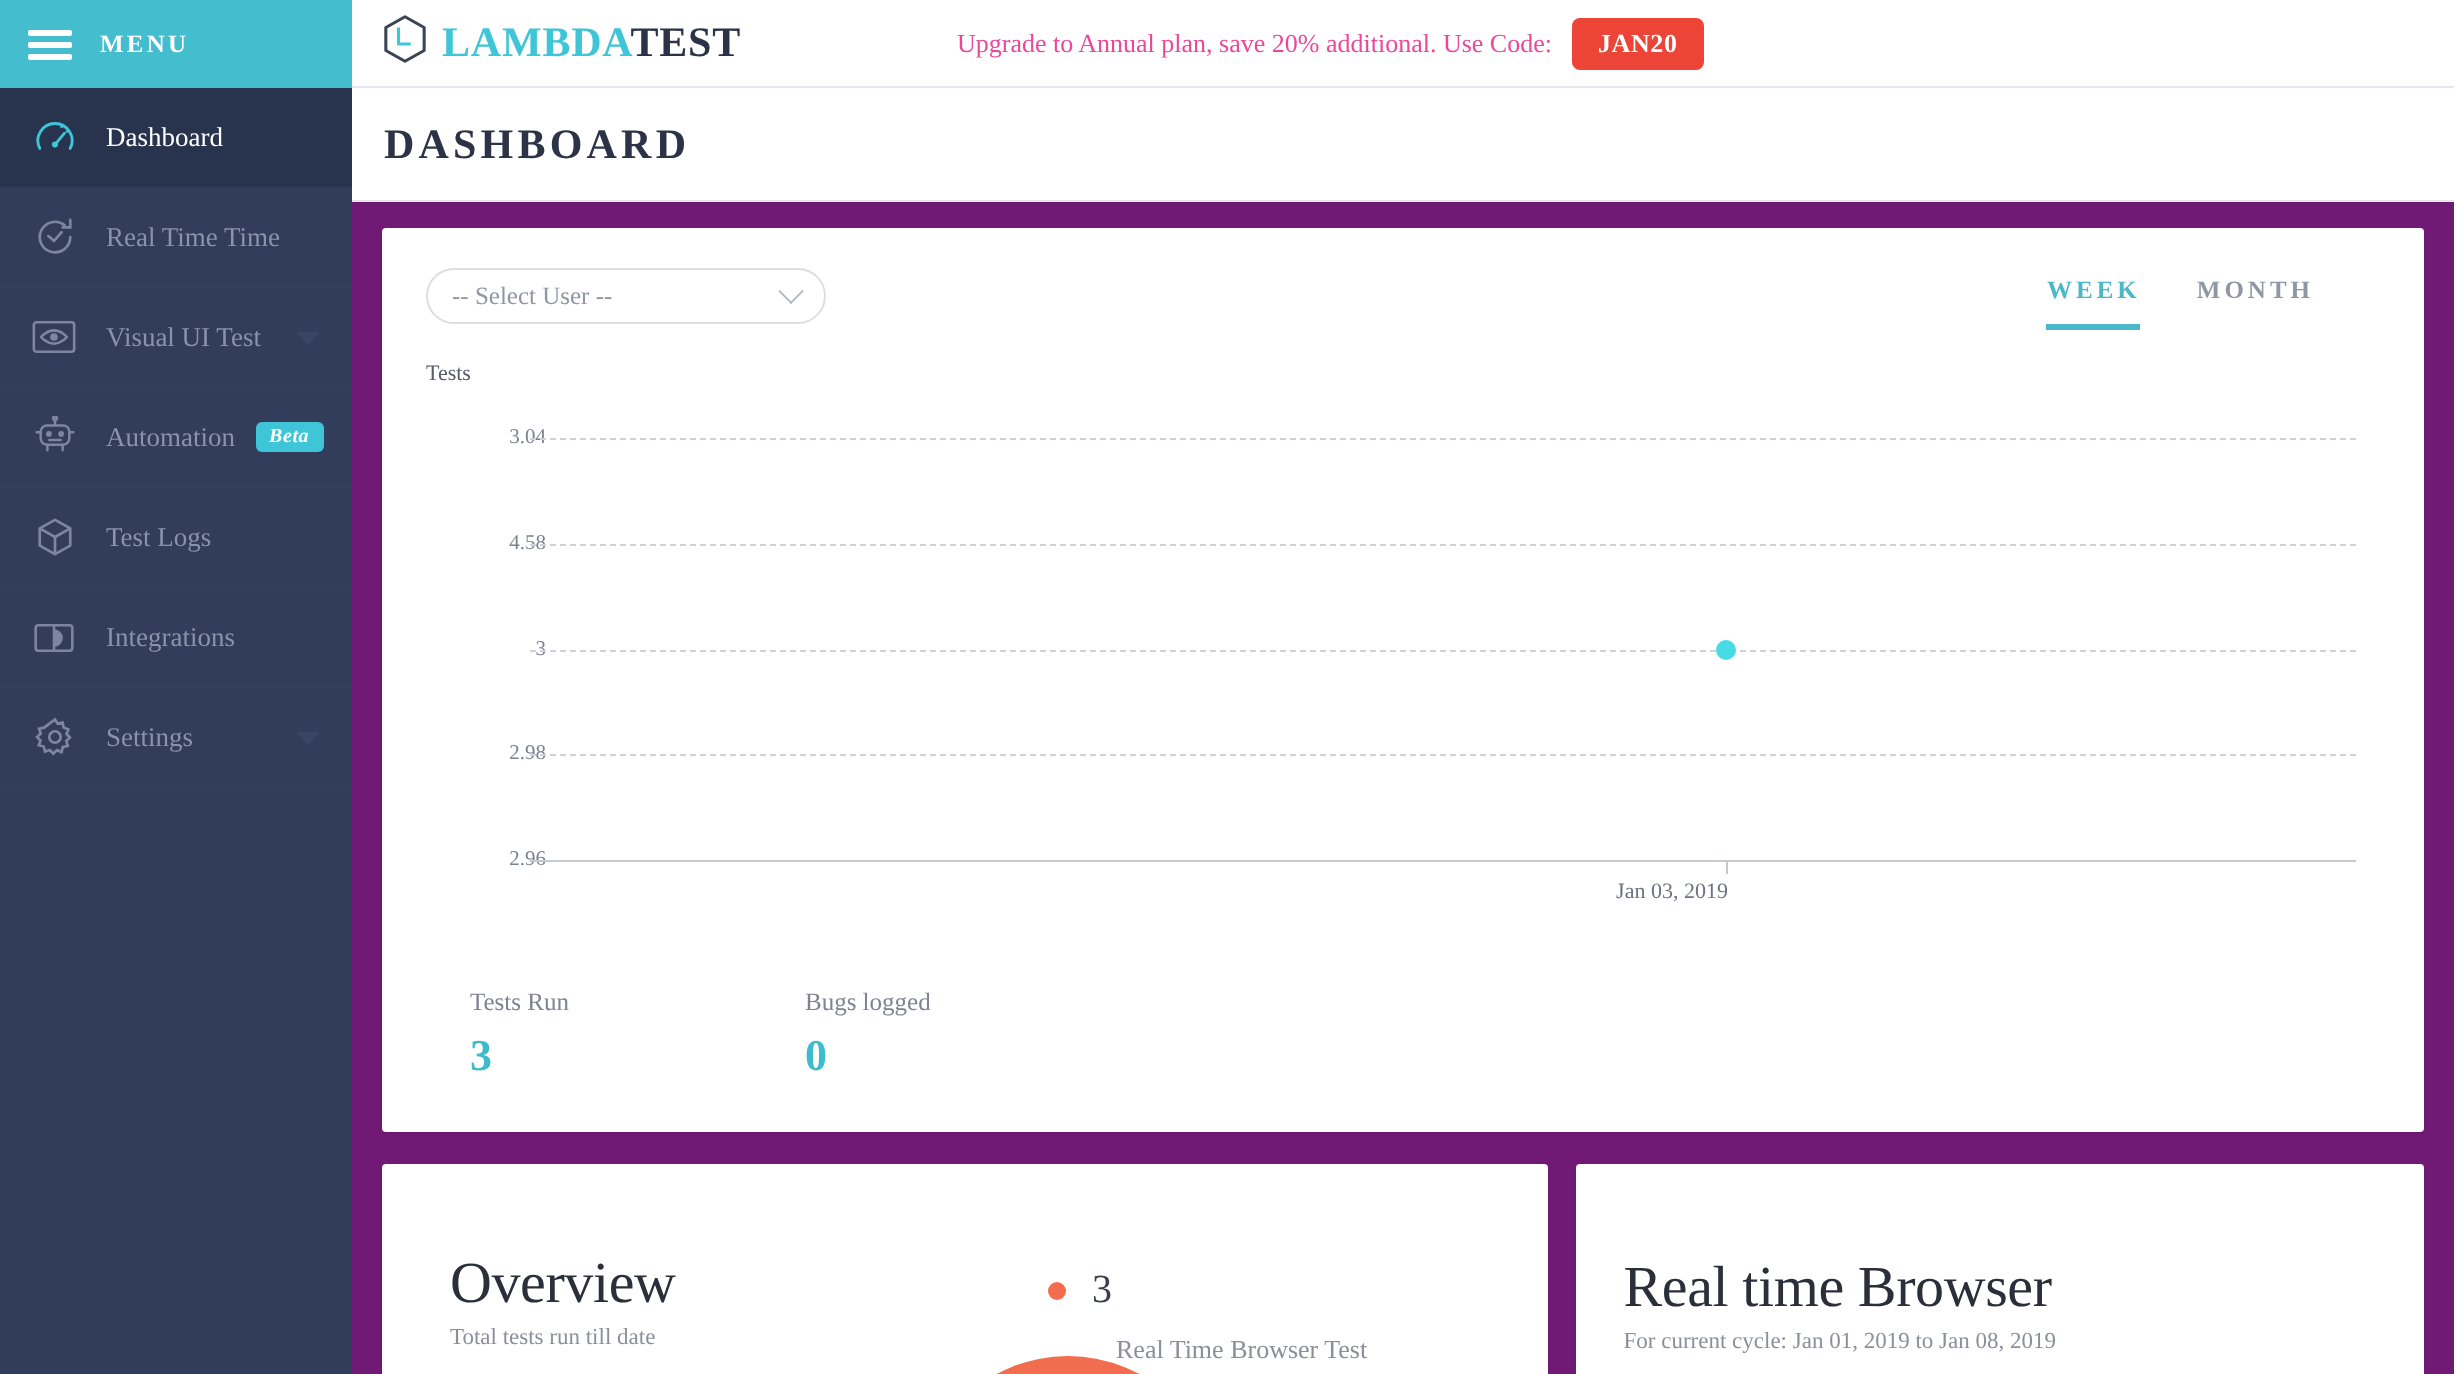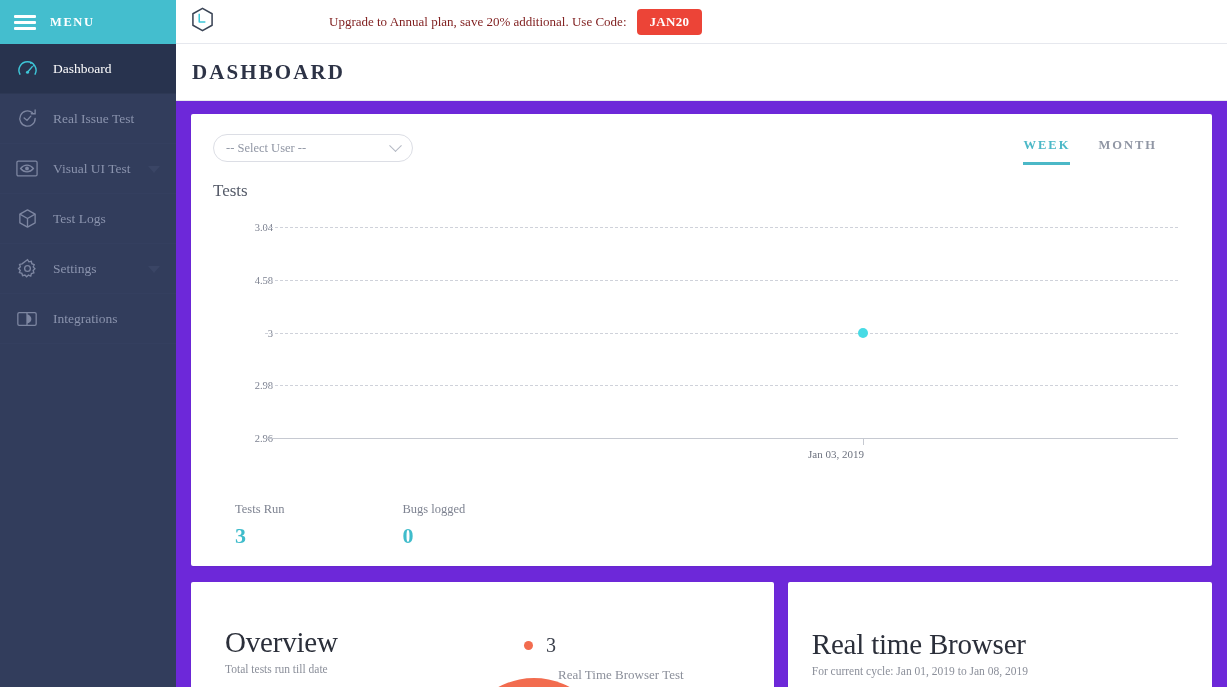--- a/index.html
+++ b/index.html
@@ -72,21 +72,21 @@
     background: #ffffff;
     border-bottom: 1px solid #e6e8ee;
     display: flex; align-items: center;
   }
   .logo { display: flex; align-items: center; margin-left: 15px; }
   .logo-mark { margin-right: 7px; display: block; }
   .logo-text { font-size: 21px; font-weight: bold; letter-spacing: .4px; }
   .logo-text .a { color: #3ec6d8; }
   .logo-text .b { color: #2d3346; }
   .promo { margin-left: 108px; display: flex; align-items: center; }
-  .promo-text { color: #7f1d1d; font-size: 13px; }
+  .promo-text { color: #ec4899; font-size: 13px; }
   .promo-code {
     margin-left: 10px;
     background: #ec4437; color: #ffffff;
     font-size: 13px; font-weight: bold;
     padding: 5px 13px; border-radius: 4px;
     letter-spacing: .3px;
   }
 
   
   .page-head {
@@ -99,21 +99,21 @@
   .page-title {
     margin-left: 16px;
     color: #2d3346; font-size: 21px; font-weight: bold;
     letter-spacing: 2.1px;
   }
 
   
   .content {
     position: absolute; left: 176px; top: 101px;
     width: 1051px; height: 586px;
-    background: #6d28d9;
+    background: #701a75;
     padding: 13px 15px 0 15px;
   }
   .card { background: #ffffff; border-radius: 2px; box-shadow: 0 1px 2px rgba(0,0,0,.06); }
 
   
   .chart-card { padding: 20px 22px 16px 22px; height: 452px; position: relative; }
   .chart-top { display: flex; align-items: flex-start; justify-content: space-between; }
   .select-user {
     width: 200px; height: 28px;
     border: 1px solid #dcdee5; border-radius: 14px;
@@ -128,21 +128,21 @@
     transform: rotate(45deg) translate(-2px,-2px);
   }
   .range-tabs { display: flex; gap: 28px; margin-right: 33px; margin-top: 4px; }
   .range-tab {
     font-size: 12.5px; font-weight: bold; letter-spacing: 2px;
     color: #9096a4; padding-bottom: 9px; cursor: pointer;
   }
   .range-tab.active { color: #4bb8c7; border-bottom: 3px solid #4bb8c7; }
 
   .chart-label {
-    margin-top: 16px; color: #555b69; font-size: 17px;
+    margin-top: 16px; color: #555b69; font-size: 11px;
   }
 
   
   .plot { position: relative; height: 265px; margin-top: 12px; }
   .ytick {
     position: absolute; left: 16px; width: 44px;
     text-align: right;
     color: #7c8190; font-size: 10.5px;
     transform: translateY(-50%);
   }
@@ -228,78 +228,95 @@
     </div>
 
     <div class="nav-item">
       <span class="ico">
         <svg width="21" height="21" viewBox="0 0 22 22" fill="none" stroke="#7d86a1" stroke-width="1.4" stroke-linecap="round">
           <path d="M19 11a8 8 0 1 1-3-6.2"></path>
           <path d="M19 2v4h-4"></path>
           <path d="M7.5 10.5l3 2.5 4-4.5"></path>
         </svg>
       </span>
-      <span class="lbl">Real Issue Test</span>
+      <span class="lbl">Real Time Time</span>
     </div>
 
     <div class="nav-item">
       <span class="ico">
         <svg width="22" height="17" viewBox="0 0 24 18" fill="none" stroke="#7d86a1" stroke-width="1.4">
           <rect x="1" y="1" width="22" height="16" rx="1.5"></rect>
           <path d="M5 9s2.8-3.6 7-3.6S19 9 19 9s-2.8 3.6-7 3.6S5 9 5 9z"></path>
           <circle cx="12" cy="9" r="2.1" fill="#7d86a1" stroke="none"></circle>
         </svg>
       </span>
       <span class="lbl">Visual UI Test</span>
       <span class="caret"></span>
     </div>
 
+    <div class="nav-item">
+      <span class="ico">
+        <svg width="21" height="21" viewBox="0 0 22 22" fill="none" stroke="#7d86a1" stroke-width="1.3" stroke-linecap="round">
+          <path d="M11 1.5v3"></path>
+            <circle cx="11" cy="1.2" r="1"></circle>
+          <rect x="3.5" y="5" width="15" height="10" rx="3.2"></rect>
+          <circle cx="7.8" cy="9.4" r="1.5" fill="#7d86a1" stroke="none"></circle>
+          <circle cx="14.2" cy="9.4" r="1.5" fill="#7d86a1" stroke="none"></circle>
+          <path d="M8 12.6h6"></path>
+          <path d="M3.5 8.5H1.4M18.5 8.5h2.1"></path>
+          <path d="M7 15v3M15 15v3"></path>
+        </svg>
+      </span>
+      <span class="lbl">Automation</span>
+      <span class="badge-beta">Beta</span>
+    </div>
 
     <div class="nav-item">
       <span class="ico">
         <svg width="21" height="21" viewBox="0 0 22 22" fill="none" stroke="#7d86a1" stroke-width="1.4" stroke-linejoin="round">
           <path d="M3 6.5l8-4.5 8 4.5v9L11 20l-8-4.5z"></path>
           <path d="M3 6.5l8 4.5 8-4.5M11 11v9"></path>
         </svg>
       </span>
       <span class="lbl">Test Logs</span>
     </div>
 
-
-    <div class="nav-item">
-      <span class="ico">
-        <svg width="21" height="21" viewBox="0 0 22 22" fill="none" stroke="#7d86a1" stroke-width="1.4">
-          <circle cx="11" cy="11" r="3"></circle>
-          <path d="M11 1.8l1.4 2.2 2.6-.6.5 2.6 2.5 1-1 2.4 1.8 1.9-1.9 1.8.8 2.5-2.6.7-.7 2.6-2.4-1-1.9 1.8-1.8-1.9-2.5.8-.7-2.6-2.6-.7.9-2.4-1.8-1.9 1.9-1.8-.8-2.5 2.6-.6z"></path>
-        </svg>
-      </span>
-      <span class="lbl">Settings</span>
-      <span class="caret"></span>
-    </div>
 
     <div class="nav-item">
       <span class="ico">
         <svg width="22" height="18" viewBox="0 0 24 18" fill="none" stroke="#7d86a1" stroke-width="1.4">
           <rect x="2" y="2" width="20" height="14" rx="1.5"></rect>
           <path d="M12 2v14"></path>
           <path d="M12 4.2a4.8 4.8 0 0 1 0 9.6z" fill="#7d86a1" stroke="none"></path>
         </svg>
       </span>
       <span class="lbl">Integrations</span>
+    </div>
+
+    <div class="nav-item">
+      <span class="ico">
+        <svg width="21" height="21" viewBox="0 0 22 22" fill="none" stroke="#7d86a1" stroke-width="1.4">
+          <circle cx="11" cy="11" r="3"></circle>
+          <path d="M11 1.8l1.4 2.2 2.6-.6.5 2.6 2.5 1-1 2.4 1.8 1.9-1.9 1.8.8 2.5-2.6.7-.7 2.6-2.4-1-1.9 1.8-1.8-1.9-2.5.8-.7-2.6-2.6-.7.9-2.4-1.8-1.9 1.9-1.8-.8-2.5 2.6-.6z"></path>
+        </svg>
+      </span>
+      <span class="lbl">Settings</span>
+      <span class="caret"></span>
     </div>
   </div>
 
   <div class="topbar">
     <div class="logo">
       <span class="logo-mark">
         <svg width="23" height="25" viewBox="0 0 24 26" fill="none" stroke="#3a4455" stroke-width="1.6" stroke-linejoin="round">
           <path d="M12 1.4L22 7v12l-10 5.6L2 19V7z"></path>
           <path d="M8.6 7v8.6h6.4" stroke="#3ec6d8"></path>
         </svg>
       </span>
+      <span class="logo-text"><span class="a">LAMBDA</span><span class="b">TEST</span></span>
     </div>
     <div class="promo">
       <span class="promo-text">Upgrade to Annual plan, save 20% additional. Use Code:</span>
       <span class="promo-code">JAN20</span>
     </div>
   </div>
 
   <div class="page-head">
     <div class="page-title">DASHBOARD</div>
   </div>

